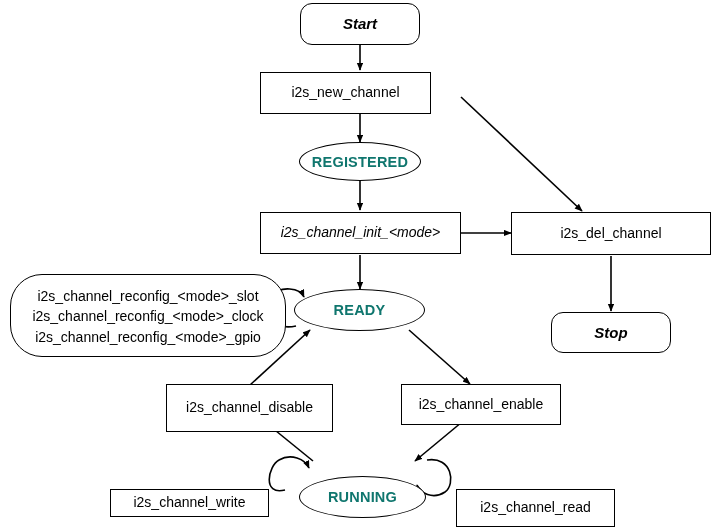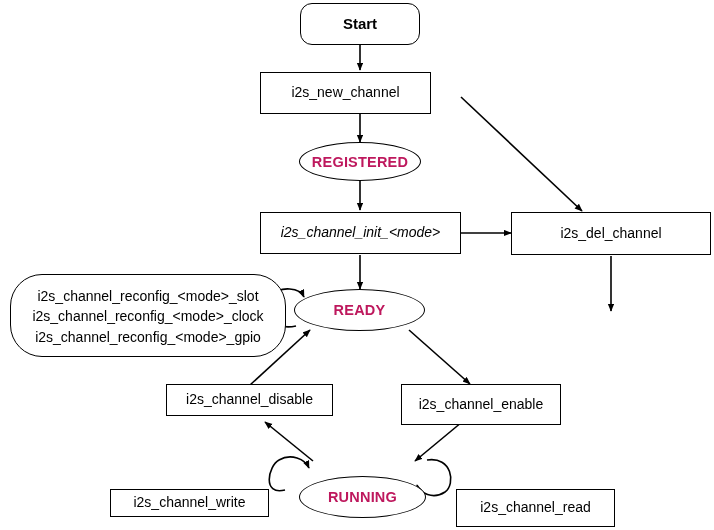--- a/index.html
+++ b/index.html
@@ -34,20 +34,21 @@
     border: 1.6px solid #000000;
     color: #000000;
     font-size: 14px;
     line-height: 1.28;
     z-index: 2;
   }
   .terminal {
     border-radius: 12px;
     font-weight: bold;
     font-size: 15px;
+    font-style: italic;
   }
   .rect {
     border-radius: 0;
   }
   .multiline {
     display: block;
     padding: 8px 10px 6px 10px;
     text-align: center;
     white-space: pre-line;
     font-size: 14px;
@@ -55,21 +56,21 @@
   }
   .state {
     position: absolute;
     box-sizing: border-box;
     display: flex;
     align-items: center;
     justify-content: center;
     border: 1.6px solid #000000;
     border-radius: 50%;
     background: #ffffff;
-    color: #be185d;
+    color: #0f766e;
     font-weight: bold;
     font-size: 14.5px;
     letter-spacing: 0.2px;
     z-index: 3;
   }
 </style>
 </head>
 <body>
 
 <div id="canvas">
@@ -126,32 +127,35 @@
   </div>
 
   <div class="node rect" style="left:260px; top:212px; width:201px; height:42px;font-style:italic;">
     <span>i2s_channel_init_&lt;mode&gt;</span>
   </div>
 
   <div class="node rect" style="left:511px; top:212px; width:200px; height:43px;">
     <span>i2s_del_channel</span>
   </div>
 
+  <div class="node terminal" style="left:551px; top:312px; width:120px; height:41px;">
+    <span>Stop</span>
+  </div>
 
   <div class="state" style="left:294px; top:289px; width:131px; height:42px;">
     <span>READY</span>
   </div>
 
   <div class="node rect" style="left:10px; top:274px; width:276px; height:83px;border-radius:32px;">
     <span class="multiline">i2s_channel_reconfig_&lt;mode&gt;_slot
 i2s_channel_reconfig_&lt;mode&gt;_clock
 i2s_channel_reconfig_&lt;mode&gt;_gpio</span>
   </div>
 
-  <div class="node rect" style="left:166px; top:384px; width:167px; height:32px;">
+  <div class="node rect" style="left:166px; top:384px; width:167px; height:48px;">
     <span>i2s_channel_disable</span>
   </div>
 
   <div class="node rect" style="left:401px; top:384px; width:160px; height:41px;">
     <span>i2s_channel_enable</span>
   </div>
 
   <div class="state" style="left:299px; top:476px; width:127px; height:42px;justify-content:center;">
     <span>RUNNING</span>
   </div>

